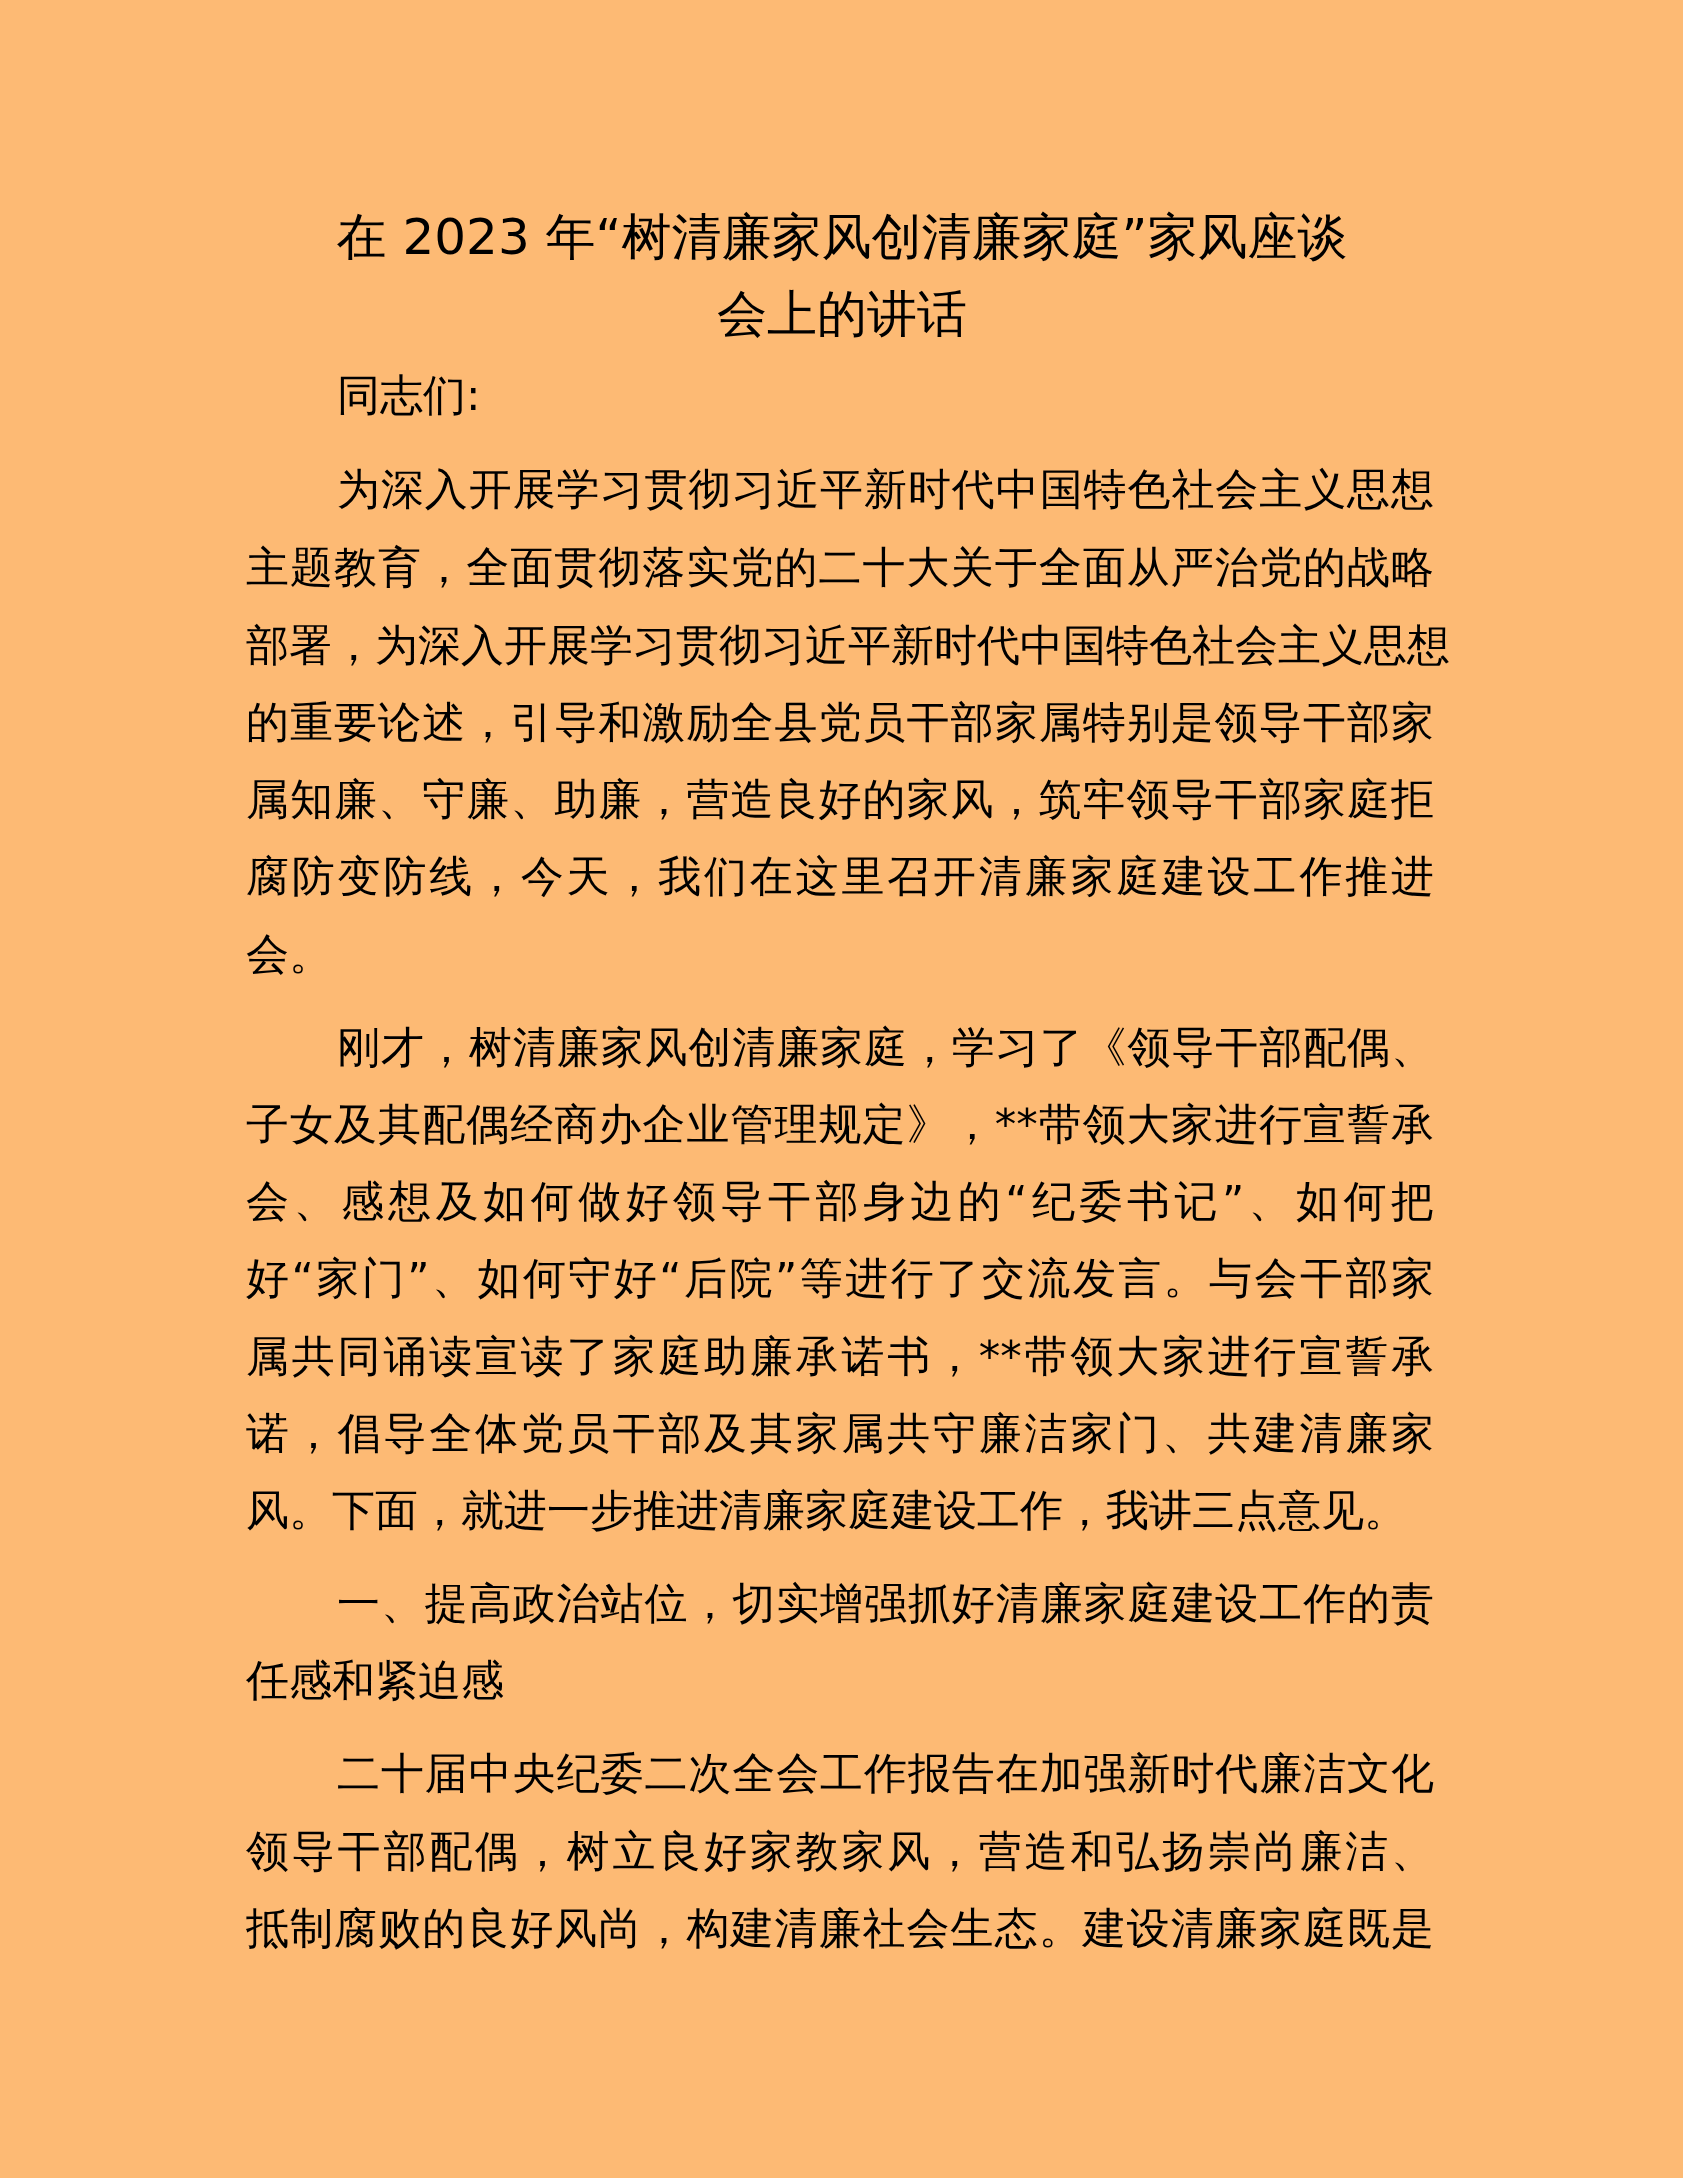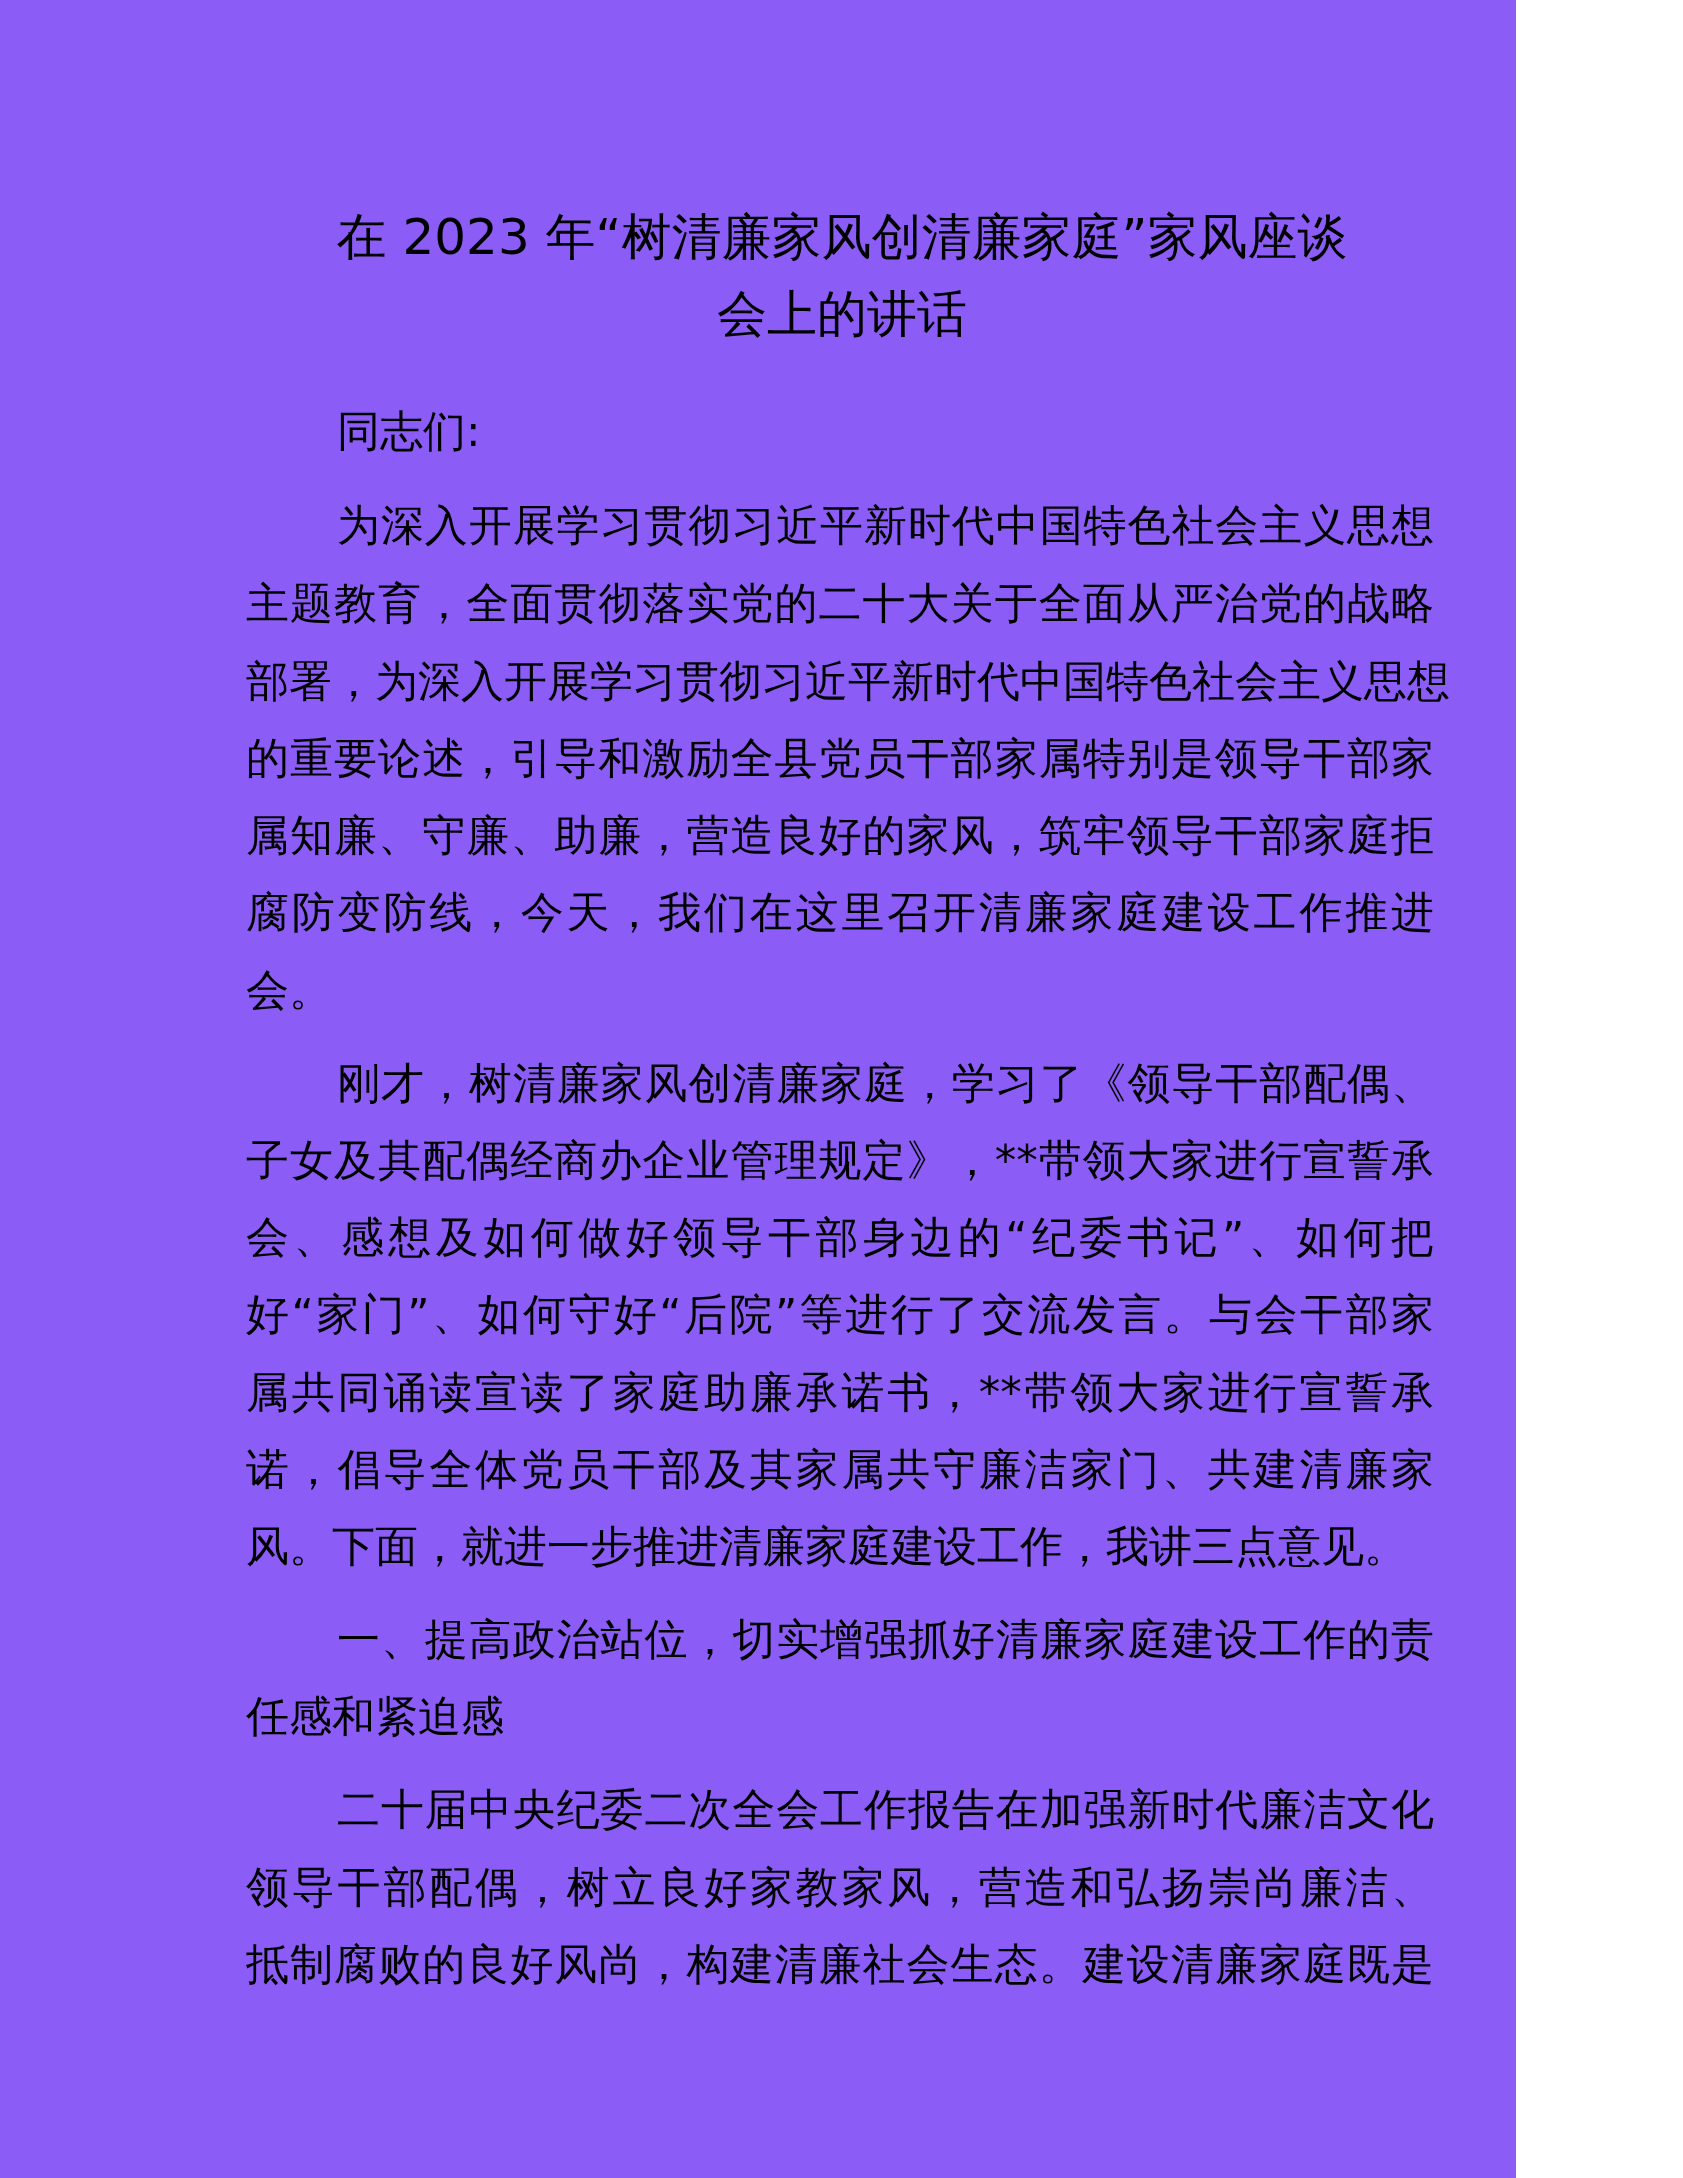--- a/index.html
+++ b/index.html
@@ -11,23 +11,23 @@
       width: 1683px;
       height: 2178px;
       position: relative;
       overflow: hidden;
       font-family: "DejaVu Sans", "Liberation Sans", sans-serif;
       color: #000000;
     }
     .page {
       position: absolute;
       left: 0; top: 0;
-      width: 1516px;
+      width: 1683px;
       height: 2178px;
-      background: #8b5cf6;
+      background: #fdba74;
     }
     .title {
       position: absolute;
       left: 228px;
       width: 1228px;
       text-align: center;
       font-size: 50px;
       line-height: 59px;
       white-space: nowrap;
       letter-spacing: 0px;
@@ -36,21 +36,20 @@
     .title-line-2 { top: 285px; }
     .line {
       position: absolute;
       left: 246px;
       width: 1188px;
       font-size: 43px;
       line-height: 55px;
       white-space: nowrap;
       text-align: justify;
       text-align-last: justify;
-      margin-top: 36px;
     }
     .line.indent {
       left: 337px;
       width: 1097px;
     }
     .line.last {
       text-align-last: left;
     }
   </style>
 </head>

